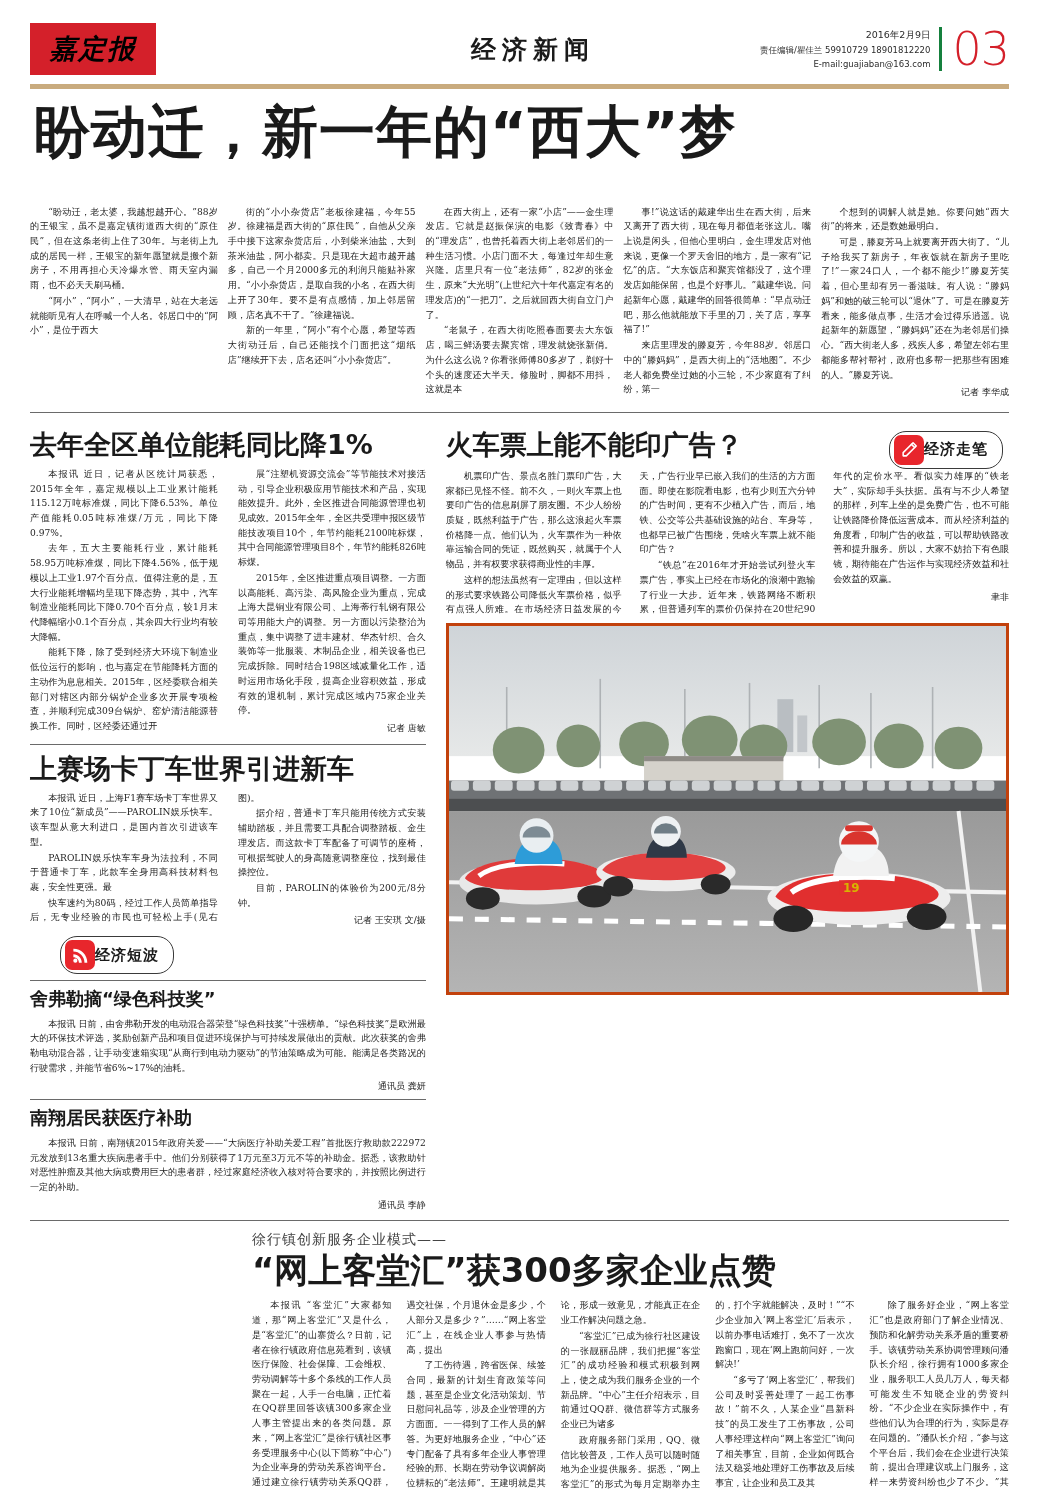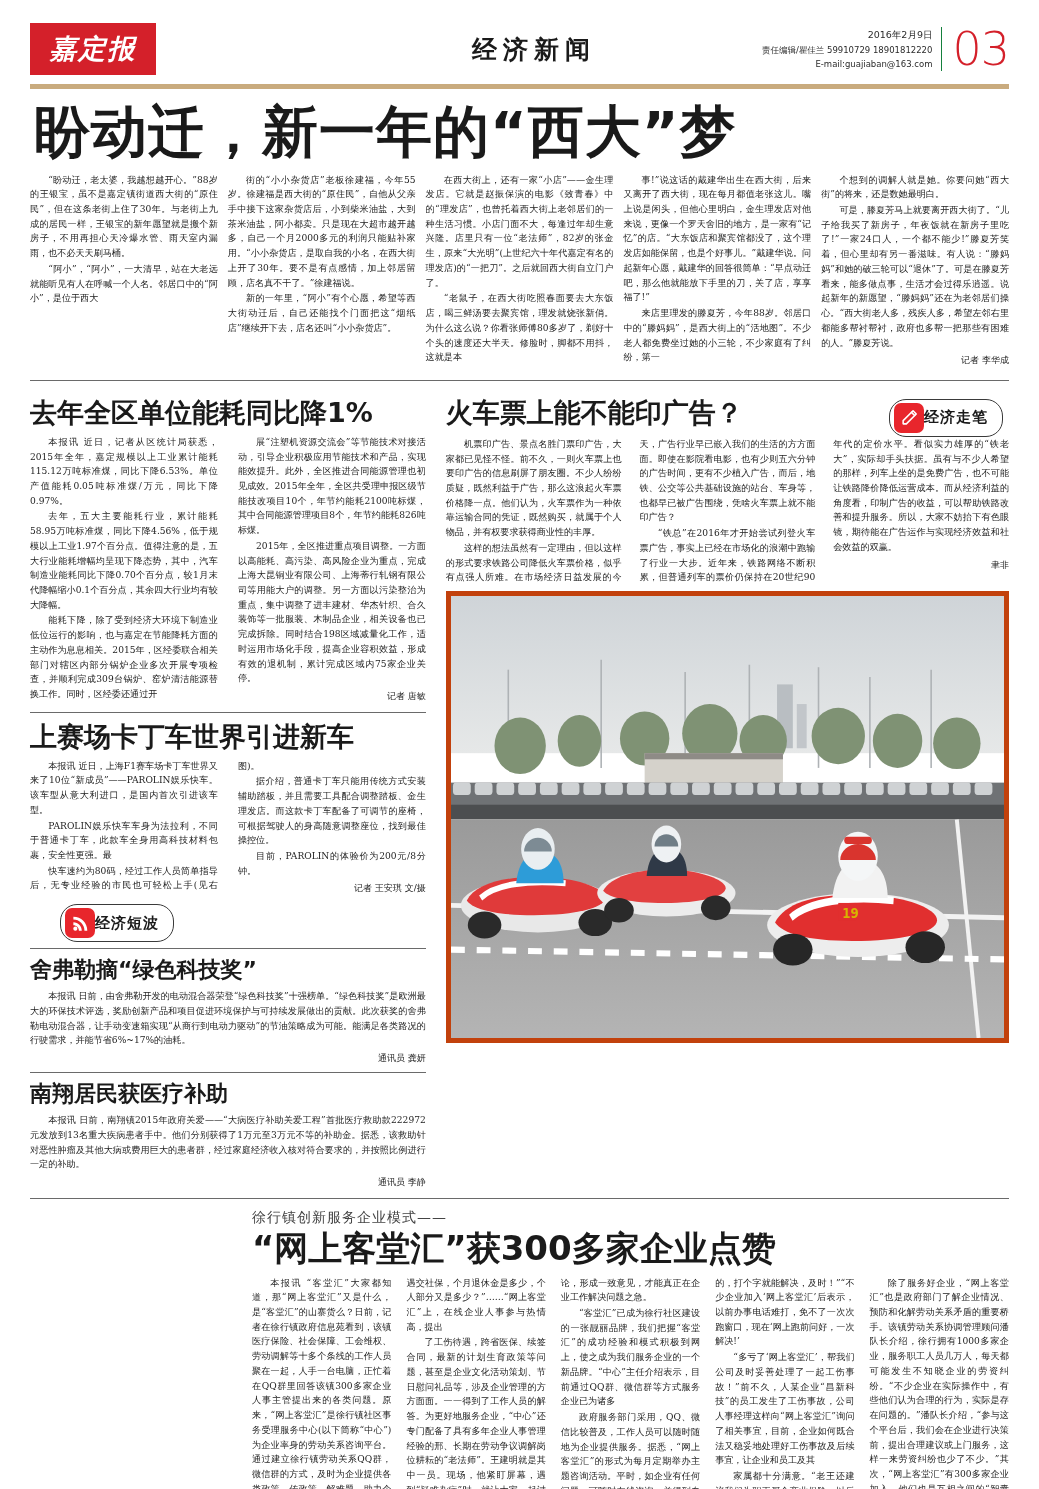--- a/index.html
+++ b/index.html
@@ -11,79 +11,79 @@
     overflow: hidden;
   }
   .page { position: relative; width: 1039px; height: 1489px; padding: 0 30px; }
 
   
   .masthead { display: flex; align-items: center; justify-content: space-between;
               height: 78px; padding-top: 20px; }
   .logo-box { width: 126px; height: 52px; background: #d4202a; position: relative;
               display: flex; align-items: center; justify-content: center;
               border: 2px solid #d4202a; }
-  .logo-text { color: #ffffff; font-size: 27px; font-weight: bold; letter-spacing: 2px;
+  .logo-text { color: #000000; font-size: 27px; font-weight: bold; letter-spacing: 2px;
                font-family: "DejaVu Serif", "Liberation Serif", serif;
                font-style: italic; }
   .section-title { font-size: 25px; font-weight: bold; letter-spacing: 6px;
                    font-family: "DejaVu Sans", sans-serif; margin-left: 150px; }
   .head-right { display: flex; align-items: flex-end; gap: 10px; }
   .head-meta { text-align: right; font-size: 8.5px; line-height: 1.65; color: #2b2b2b;
-               padding-right: 9px; border-right: 1px solid #15803d; }
+               padding-right: 9px; border-right: 3px solid #15803d; }
   .head-meta .date { font-size: 9.5px; margin-bottom: 1px; }
   .page-num { font-size: 46px; color: #d4202a; font-weight: 300; line-height: 0.95;
               font-family: "DejaVu Sans", sans-serif; letter-spacing: -1px; }
 
   .rule-gold { height: 5px; background: #c9ab7e; margin-top: 6px; }
 
   
   .lead-head { font-size: 56px; font-weight: bold; letter-spacing: 1px;
                padding: 12px 0 10px 4px; line-height: 1.1;
                font-family: "DejaVu Sans", sans-serif; }
 
   
   .col-text { font-size: 9.1px; line-height: 1.62; text-align: justify;
               font-family: "DejaVu Serif", "Liberation Serif", serif;
               color: #232323; }
   .col-text p { text-indent: 2em; margin-bottom: 1px; }
   .byline { text-align: right; font-size: 9px; margin-top: 3px;
             font-family: "DejaVu Serif", serif; }
 
   
-  .lead-body { display: flex; gap: 10px; padding-bottom: 8px; }
+  .lead-body { display: flex; gap: 10px; padding-bottom: 8px; margin-top: 32px; }
   .lead-body > div { flex: 1; }
 
   .hr-thin { height: 1px; background: #6a6a6a; margin: 4px 0 0 0; }
 
   
   .mid { display: flex; gap: 20px; margin-top: 8px; }
   .mid-left  { width: 404px; }
   .mid-right { width: 575px; position: relative; }
 
   .sub-head { font-size: 27px; font-weight: bold; letter-spacing: 0px;
               font-family: "DejaVu Sans", sans-serif; line-height: 1.15;
               padding: 8px 0 7px 0; }
-  .sub-head.sm { font-size: 22px; }
+  .sub-head.sm { font-size: 18px; }
 
   .two-col { column-count: 2; column-gap: 20px; }
   .three-col { column-count: 3; column-gap: 18px; }
 
   
   .badge-wrap { display: flex; justify-content: flex-end; padding-right: 6px; }
   .badge { display: inline-flex; align-items: center; gap: 0;
            border: 1.6px solid #3a3a3a; border-radius: 17px; padding: 3px 14px 3px 4px;
            position: relative; background: #fff; }
   .badge-icon { width: 30px; height: 30px; border-radius: 7px; background: #e8262c;
                 display: flex; align-items: center; justify-content: center; }
   .badge-label { font-size: 15px; font-weight: bold; letter-spacing: 1px;
                  font-family: "DejaVu Sans", sans-serif; }
 
   
-  .photo { width: 100%; height: 452px; position: relative; overflow: hidden;
-           border: 5px solid #c2410c; margin-top: 6px; text-decoration: underline; }
+  .photo { width: 100%; height: 372px; position: relative; overflow: hidden;
+           border: 3px solid #c2410c; margin-top: 6px; text-decoration: underline; }
 
   
   .bottom { display: flex; gap: 22px; margin-top: 10px; }
   .bottom-left { width: 200px; }
   .bottom-right { flex: 1; }
   .kicker { font-size: 14px; color: #444; letter-spacing: 1px; padding-bottom: 2px;
             font-family: "DejaVu Sans", sans-serif; }
   .big-head { font-size: 34px; font-weight: bold; letter-spacing: 0px;
               font-family: "DejaVu Sans", sans-serif; line-height: 1.15;
               padding-bottom: 8px; }

